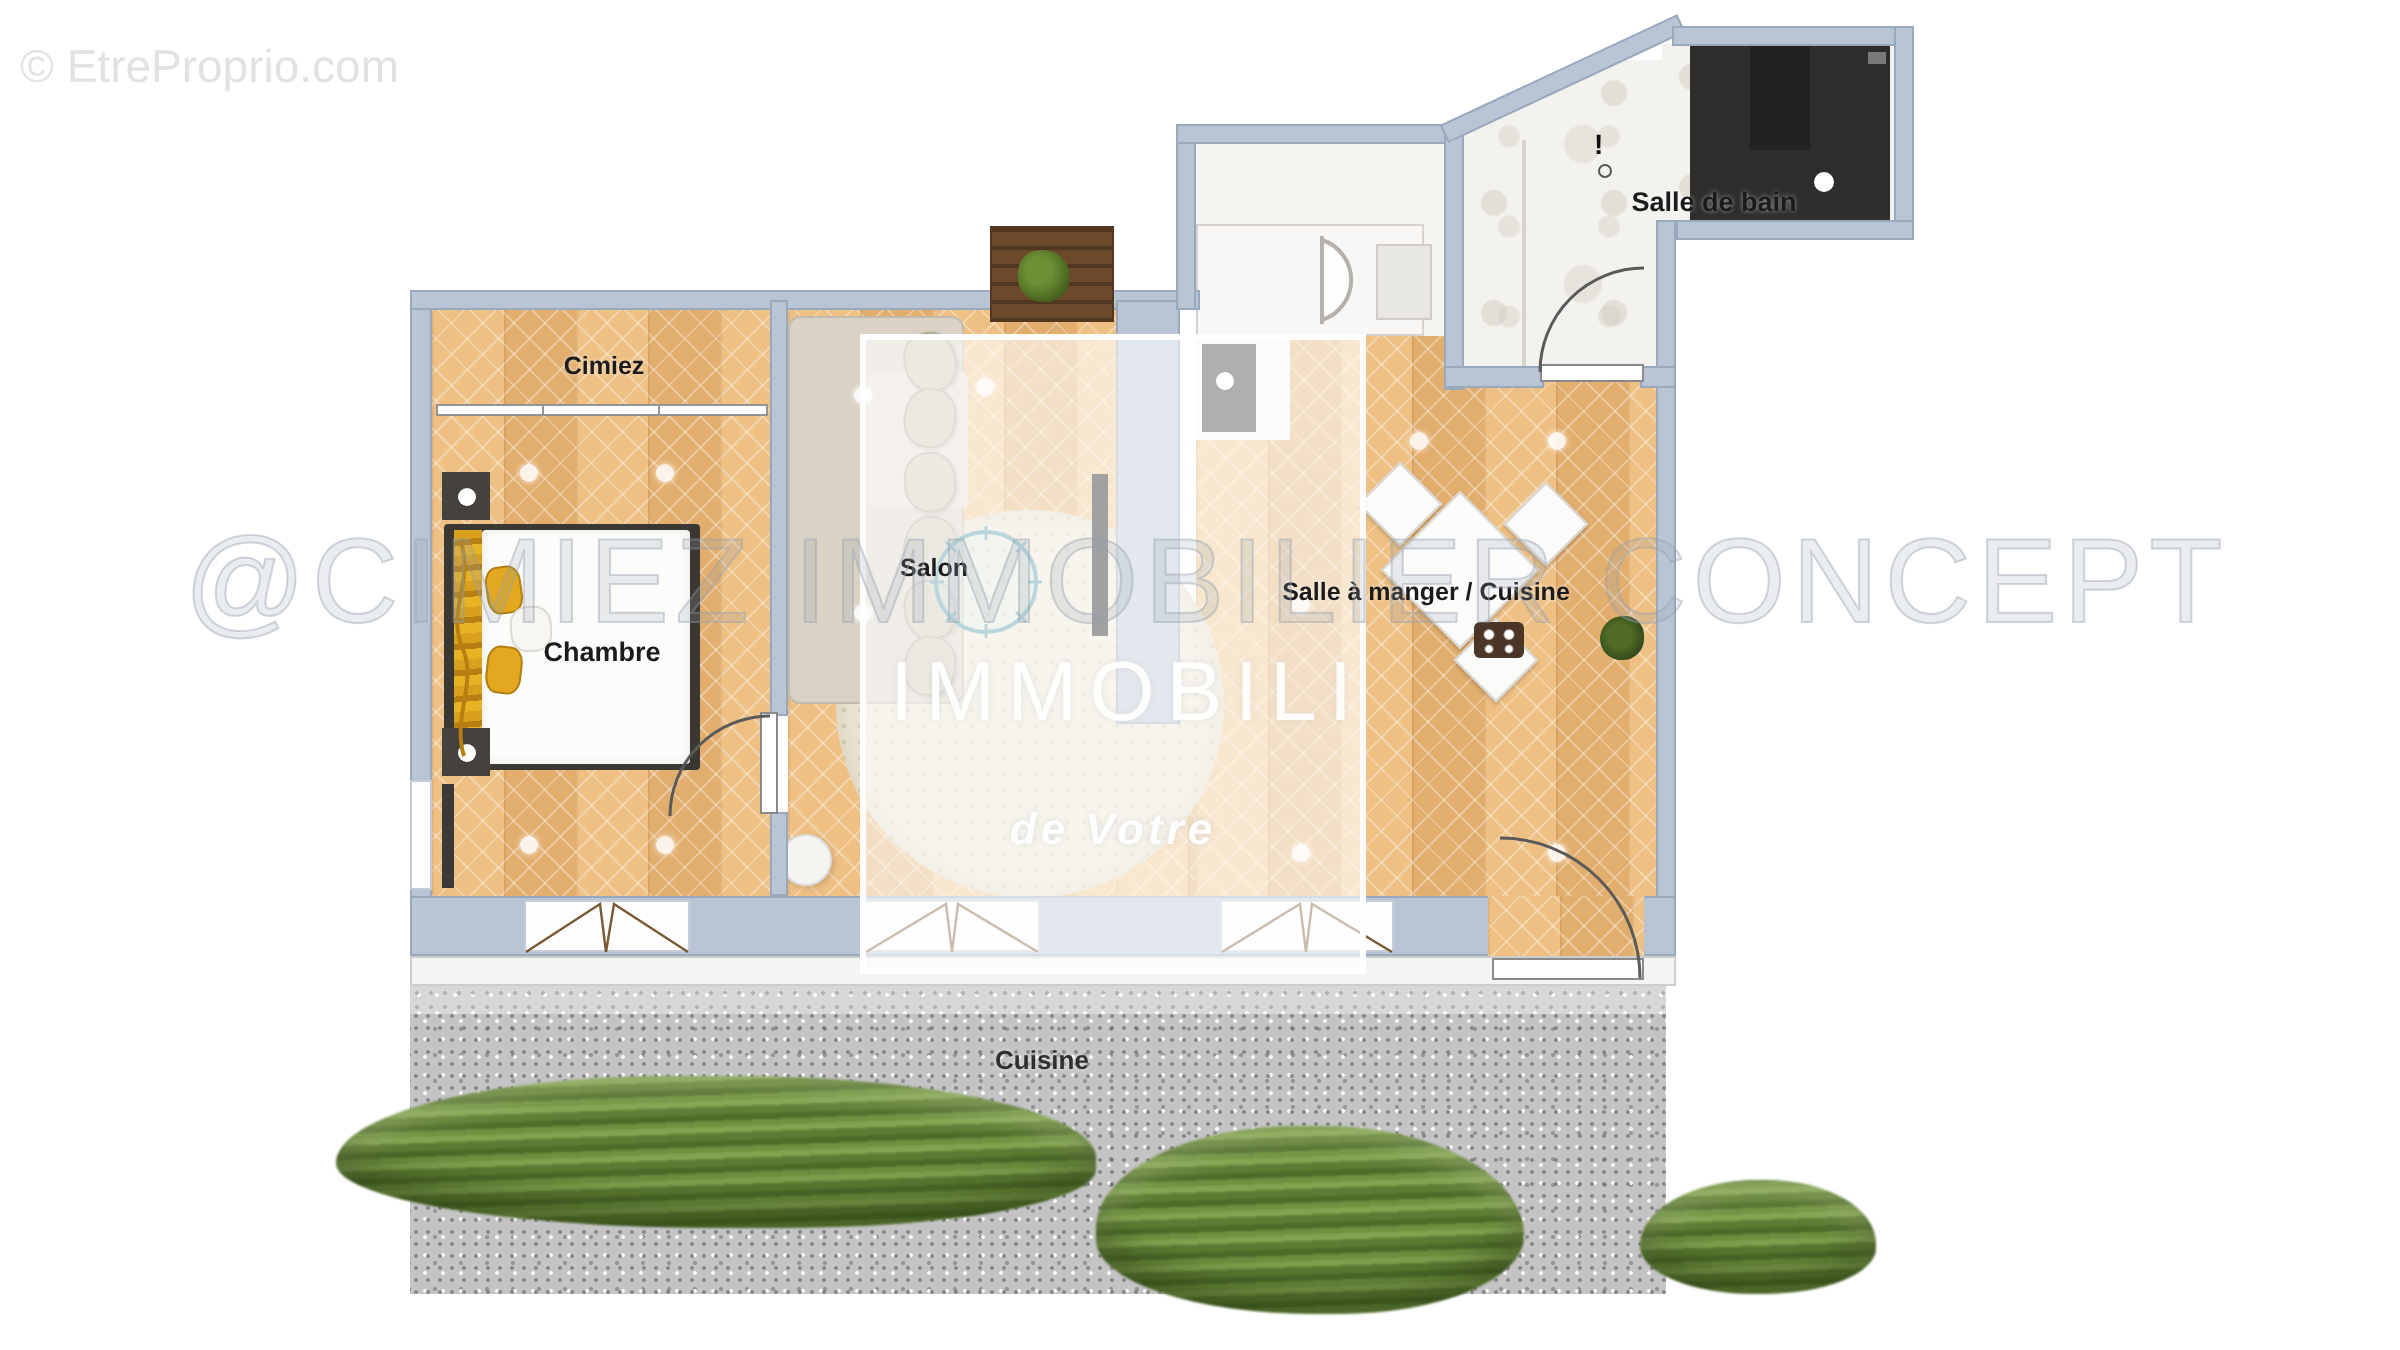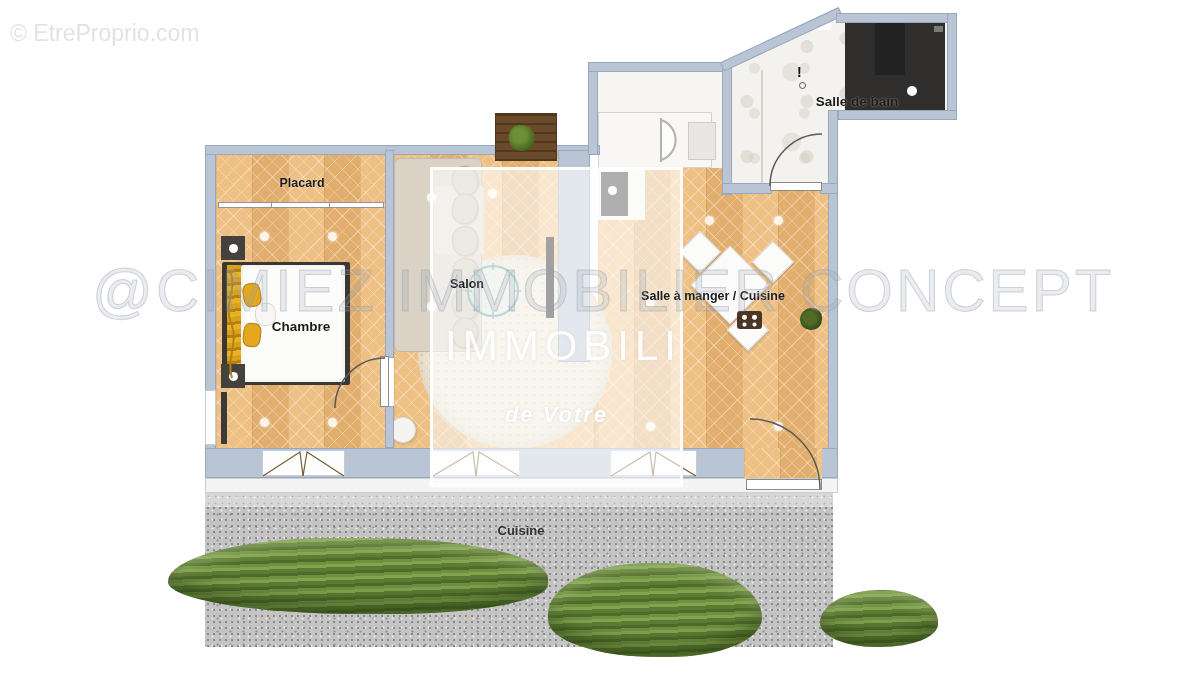--- a/index.html
+++ b/index.html
@@ -190,21 +190,21 @@
         <line x1="514" y1="291" x2="521" y2="291"></line>
       <line x1="473" y1="271" x2="478" y2="276"></line>
         <line x1="508" y1="306" x2="513" y2="311"></line>
       <line x1="513" y1="271" x2="508" y2="276"></line>
         <line x1="478" y1="306" x2="473" y2="311"></line>
     </g>
 
     <path d="M 230 270 C 238 292 222 304 232 326 C 238 342 226 360 232 378" fill="none" stroke="#b57f12" stroke-width="2"></path>
   </svg>
 
-  <div class="room-label" style="left:302px;top:183px;">Placard</div>
+  <div class="room-label" style="left:302px;top:183px;">Cimiez</div>
   <div class="room-label" style="left:301px;top:326px;font-size:13.5px;">Chambre</div>
   <div class="room-label" style="left:467px;top:284px;">Salon</div>
   <div class="room-label" style="left:713px;top:296px;">Salle à manger / Cuisine</div>
   <div class="room-label" style="left:857px;top:101px;font-size:13.5px;">Salle de bain</div>
   <div class="room-label" style="left:521px;top:530px;font-size:13px;color:#2f2f2f;">Cuisine</div>
 
   <div class="wm-box">
     <div class="wm-title">IMMOBILI</div>
     <div class="wm-tag" style="top:232px;">de Votre</div>
   </div>

